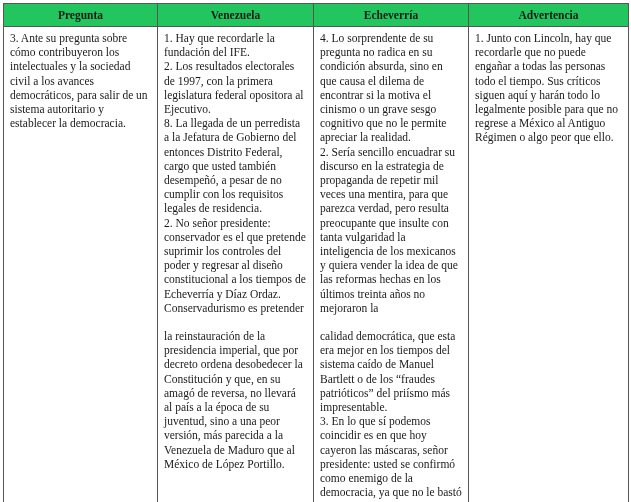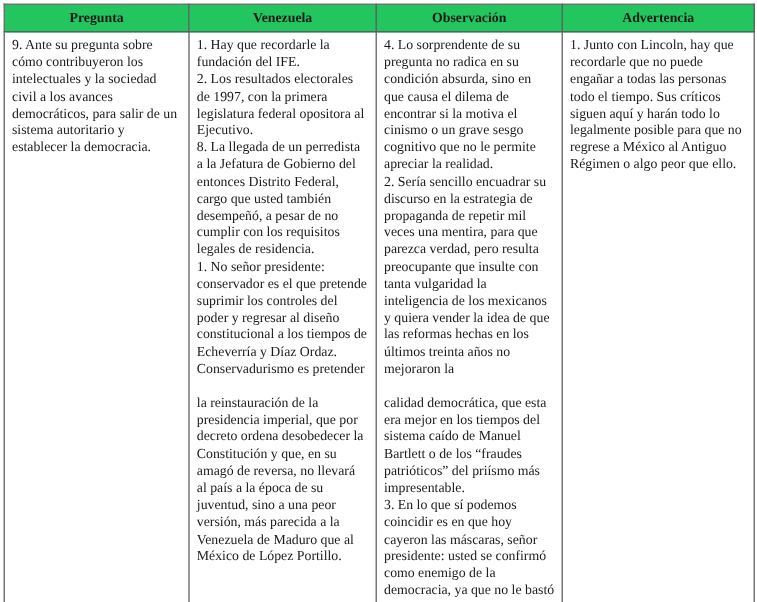--- a/index.html
+++ b/index.html
@@ -37,34 +37,34 @@
   <colgroup>
     <col style="width:154px">
       <col style="width:156px">
       <col style="width:155px">
       <col style="width:160px">
   </colgroup>
   <thead>
     <tr>
       <th>Pregunta</th>
       <th>Venezuela</th>
-      <th>Observación</th>
+      <th>Echeverría</th>
       <th>Advertencia</th>
     </tr>
   </thead>
   <tbody>
     <tr>
       <td>
-        <span class="para">9. Ante su pregunta sobre cómo contribuyeron los intelectuales y la sociedad civil a los avances democráticos, para salir de un sistema autoritario y establecer la democracia.</span>
+        <span class="para">3. Ante su pregunta sobre cómo contribuyeron los intelectuales y la sociedad civil a los avances democráticos, para salir de un sistema autoritario y establecer la democracia.</span>
       </td>
       <td>
         <span class="para">1. Hay que recordarle la fundación del IFE.</span>
         <span class="para">2. Los resultados electorales de 1997, con la primera legislatura federal opositora al Ejecutivo.</span>
         <span class="para">8. La llegada de un perredista a la Jefatura de Gobierno del entonces Distrito Federal, cargo que usted también desempeñó, a pesar de no cumplir con los requisitos legales de residencia.</span>
-        <span class="para">1. No señor presidente: conservador es el que pretende suprimir los controles del poder y regresar al diseño constitucional a los tiempos de Echeverría y Díaz Ordaz. Conservadurismo es pretender</span>
+        <span class="para">2. No señor presidente: conservador es el que pretende suprimir los controles del poder y regresar al diseño constitucional a los tiempos de Echeverría y Díaz Ordaz. Conservadurismo es pretender</span>
         <span class="gap"></span>
         <span class="para">la reinstauración de la presidencia imperial, que por decreto ordena desobedecer la Constitución y que, en su amagó de reversa, no llevará al país a la época de su juventud, sino a una peor versión, más parecida a la Venezuela de Maduro que al México de López Portillo.</span>
       </td>
       <td>
         <span class="para">4. Lo sorprendente de su pregunta no radica en su condición absurda, sino en que causa el dilema de encontrar si la motiva el cinismo o un grave sesgo cognitivo que no le permite apreciar la realidad.</span>
         <span class="para">2. Sería sencillo encuadrar su discurso en la estrategia de propaganda de repetir mil veces una mentira, para que parezca verdad, pero resulta preocupante que insulte con tanta vulgaridad la inteligencia de los mexicanos y quiera vender la idea de que las reformas hechas en los últimos treinta años no mejoraron la</span>
         <span class="gap"></span>
         <span class="para">calidad democrática, que esta era mejor en los tiempos del sistema caído de Manuel Bartlett o de los “fraudes patrióticos” del priísmo más impresentable.</span>
         <span class="para">3. En lo que sí podemos coincidir es en que hoy cayeron las máscaras, señor presidente: usted se confirmó como enemigo de la democracia, ya que no le bastó con etiquetar como adversarios a sus críticos, sino que, en la peor tradición autocrática, amagó con utilizar a indiciados como bocina de propaganda, al señalar como enemigos del Estado a quienes no opinan como usted.</span>
       </td>

